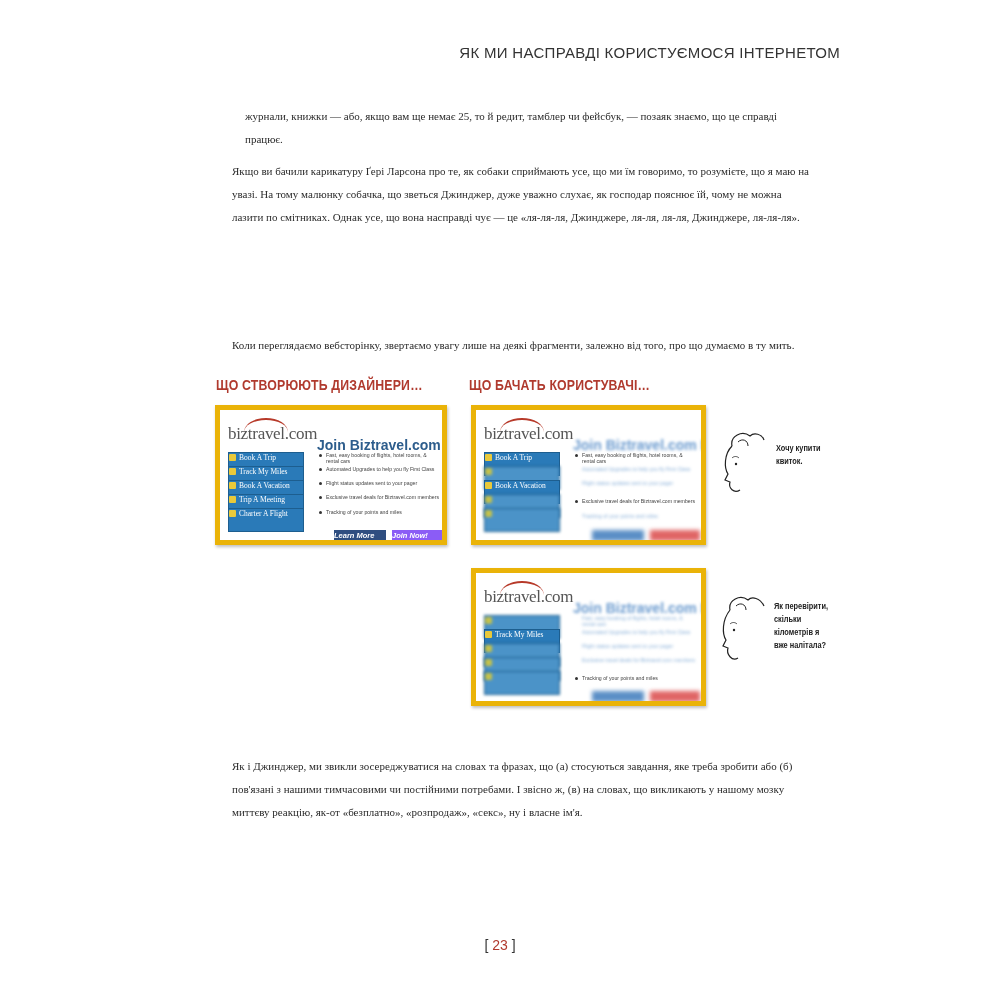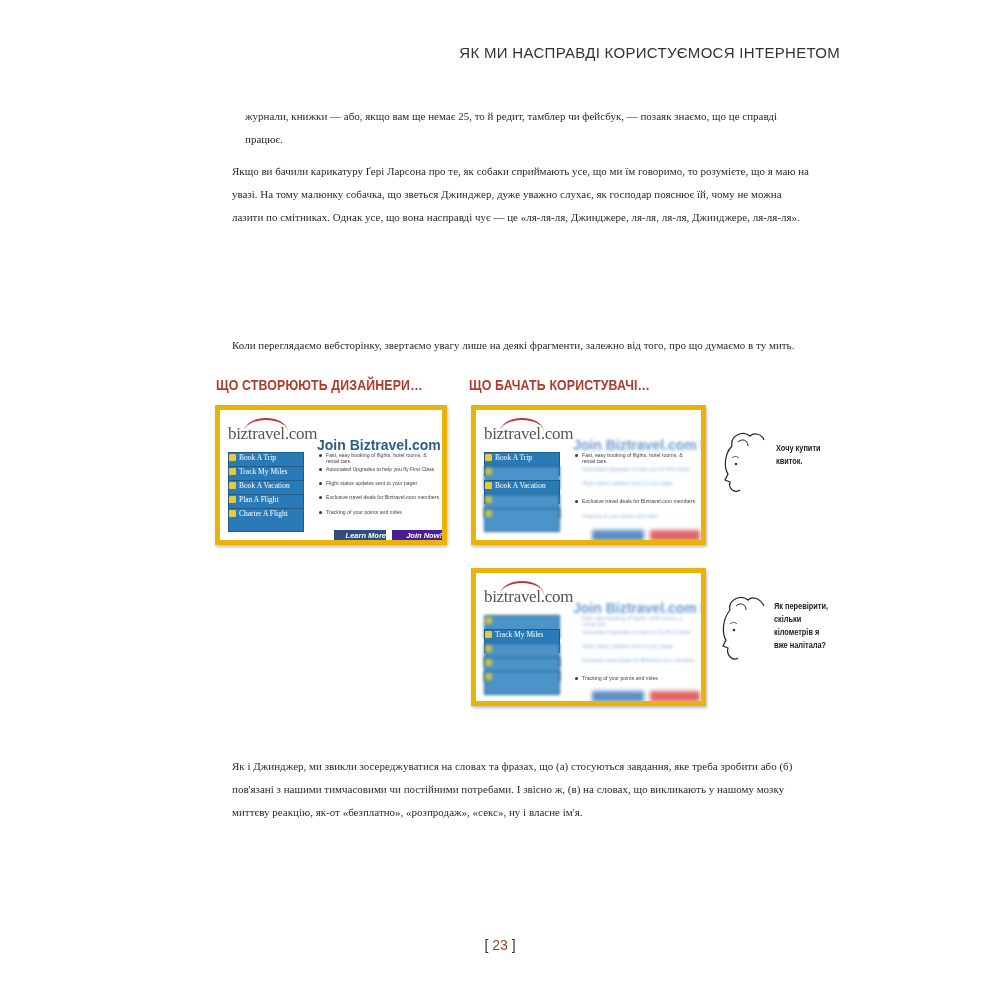--- a/index.html
+++ b/index.html
@@ -71,24 +71,24 @@
     font-size: 5.2px; line-height: 6px; color: #444; width: 120px; padding-left: 7px;
   }
   .bullet::before {
     content: ""; position: absolute; left: 0; top: 2px; width: 3px; height: 3px; border-radius: 50%; background: #333;
   }
   .bullet.blur { filter: blur(1.8px); color: #8ab0d8; }
   .bullet.blur::before { background: transparent; }
 
   .cta {
     position: absolute; height: 11px; font-family: "Liberation Sans", sans-serif; font-size: 7.5px; font-weight: bold;
-    color: #fff; text-align: right; line-height: 11px; font-style: italic;
+    color: #fff; text-align: left; line-height: 11px; font-style: italic;
   }
   .cta.learn { background: #2f4e80; }
-  .cta.join { background: #4c1d95; }
+  .cta.join { background: #8b5cf6; }
   .cta.blur { filter: blur(2px); color: transparent; }
   .cta.blur.learn { background: #5b8fc6; }
   .cta.blur.join { background: #e06565; }
 
   .thought {
     position: absolute;
     font-weight: bold;
   }
   #thought-1 { left: 718px; top: 428px; width: 110px; height: 75px; }
   #thought-2 { left: 716px; top: 592px; width: 130px; height: 80px; }
@@ -119,21 +119,21 @@
 <div class="fig-label" id="lbl-users">ЩО БАЧАТЬ КОРИСТУВАЧІ…</div>
 
 <div class="shot" id="shot-a">
   <div class="logo">
     <div class="arc"></div>
     <div class="txt">biztravel.com</div>
   </div>
   <div class="navbtn" style="top:42px"><span class="ico"></span><span>Book A Trip</span></div>
   <div class="navbtn" style="top:56px"><span class="ico"></span><span>Track My Miles</span></div>
   <div class="navbtn" style="top:70px"><span class="ico"></span><span>Book A Vacation</span></div>
-  <div class="navbtn" style="top:84px"><span class="ico"></span><span>Plan A Flight</span></div>
+  <div class="navbtn" style="top:84px"><span class="ico"></span><span>Trip A Meeting</span></div>
   <div class="navbtn" style="top:98px"><span class="ico"></span><span>Charter A Flight</span></div>
 
   <div class="promo-title">Join Biztravel.com Now!</div>
   <div class="bullet" style="top:42px">Fast, easy booking of flights, hotel rooms, &amp; rental cars</div>
   <div class="bullet" style="top:56px">Automated Upgrades to help you fly First Class</div>
   <div class="bullet" style="top:70px">Flight status updates sent to your pager</div>
   <div class="bullet" style="top:84px">Exclusive travel deals for Biztravel.com members</div>
   <div class="bullet" style="top:99px">Tracking of your points and miles</div>
 
   <div class="cta learn" style="left:114px; top:120px; width:52px;">Learn More</div>

